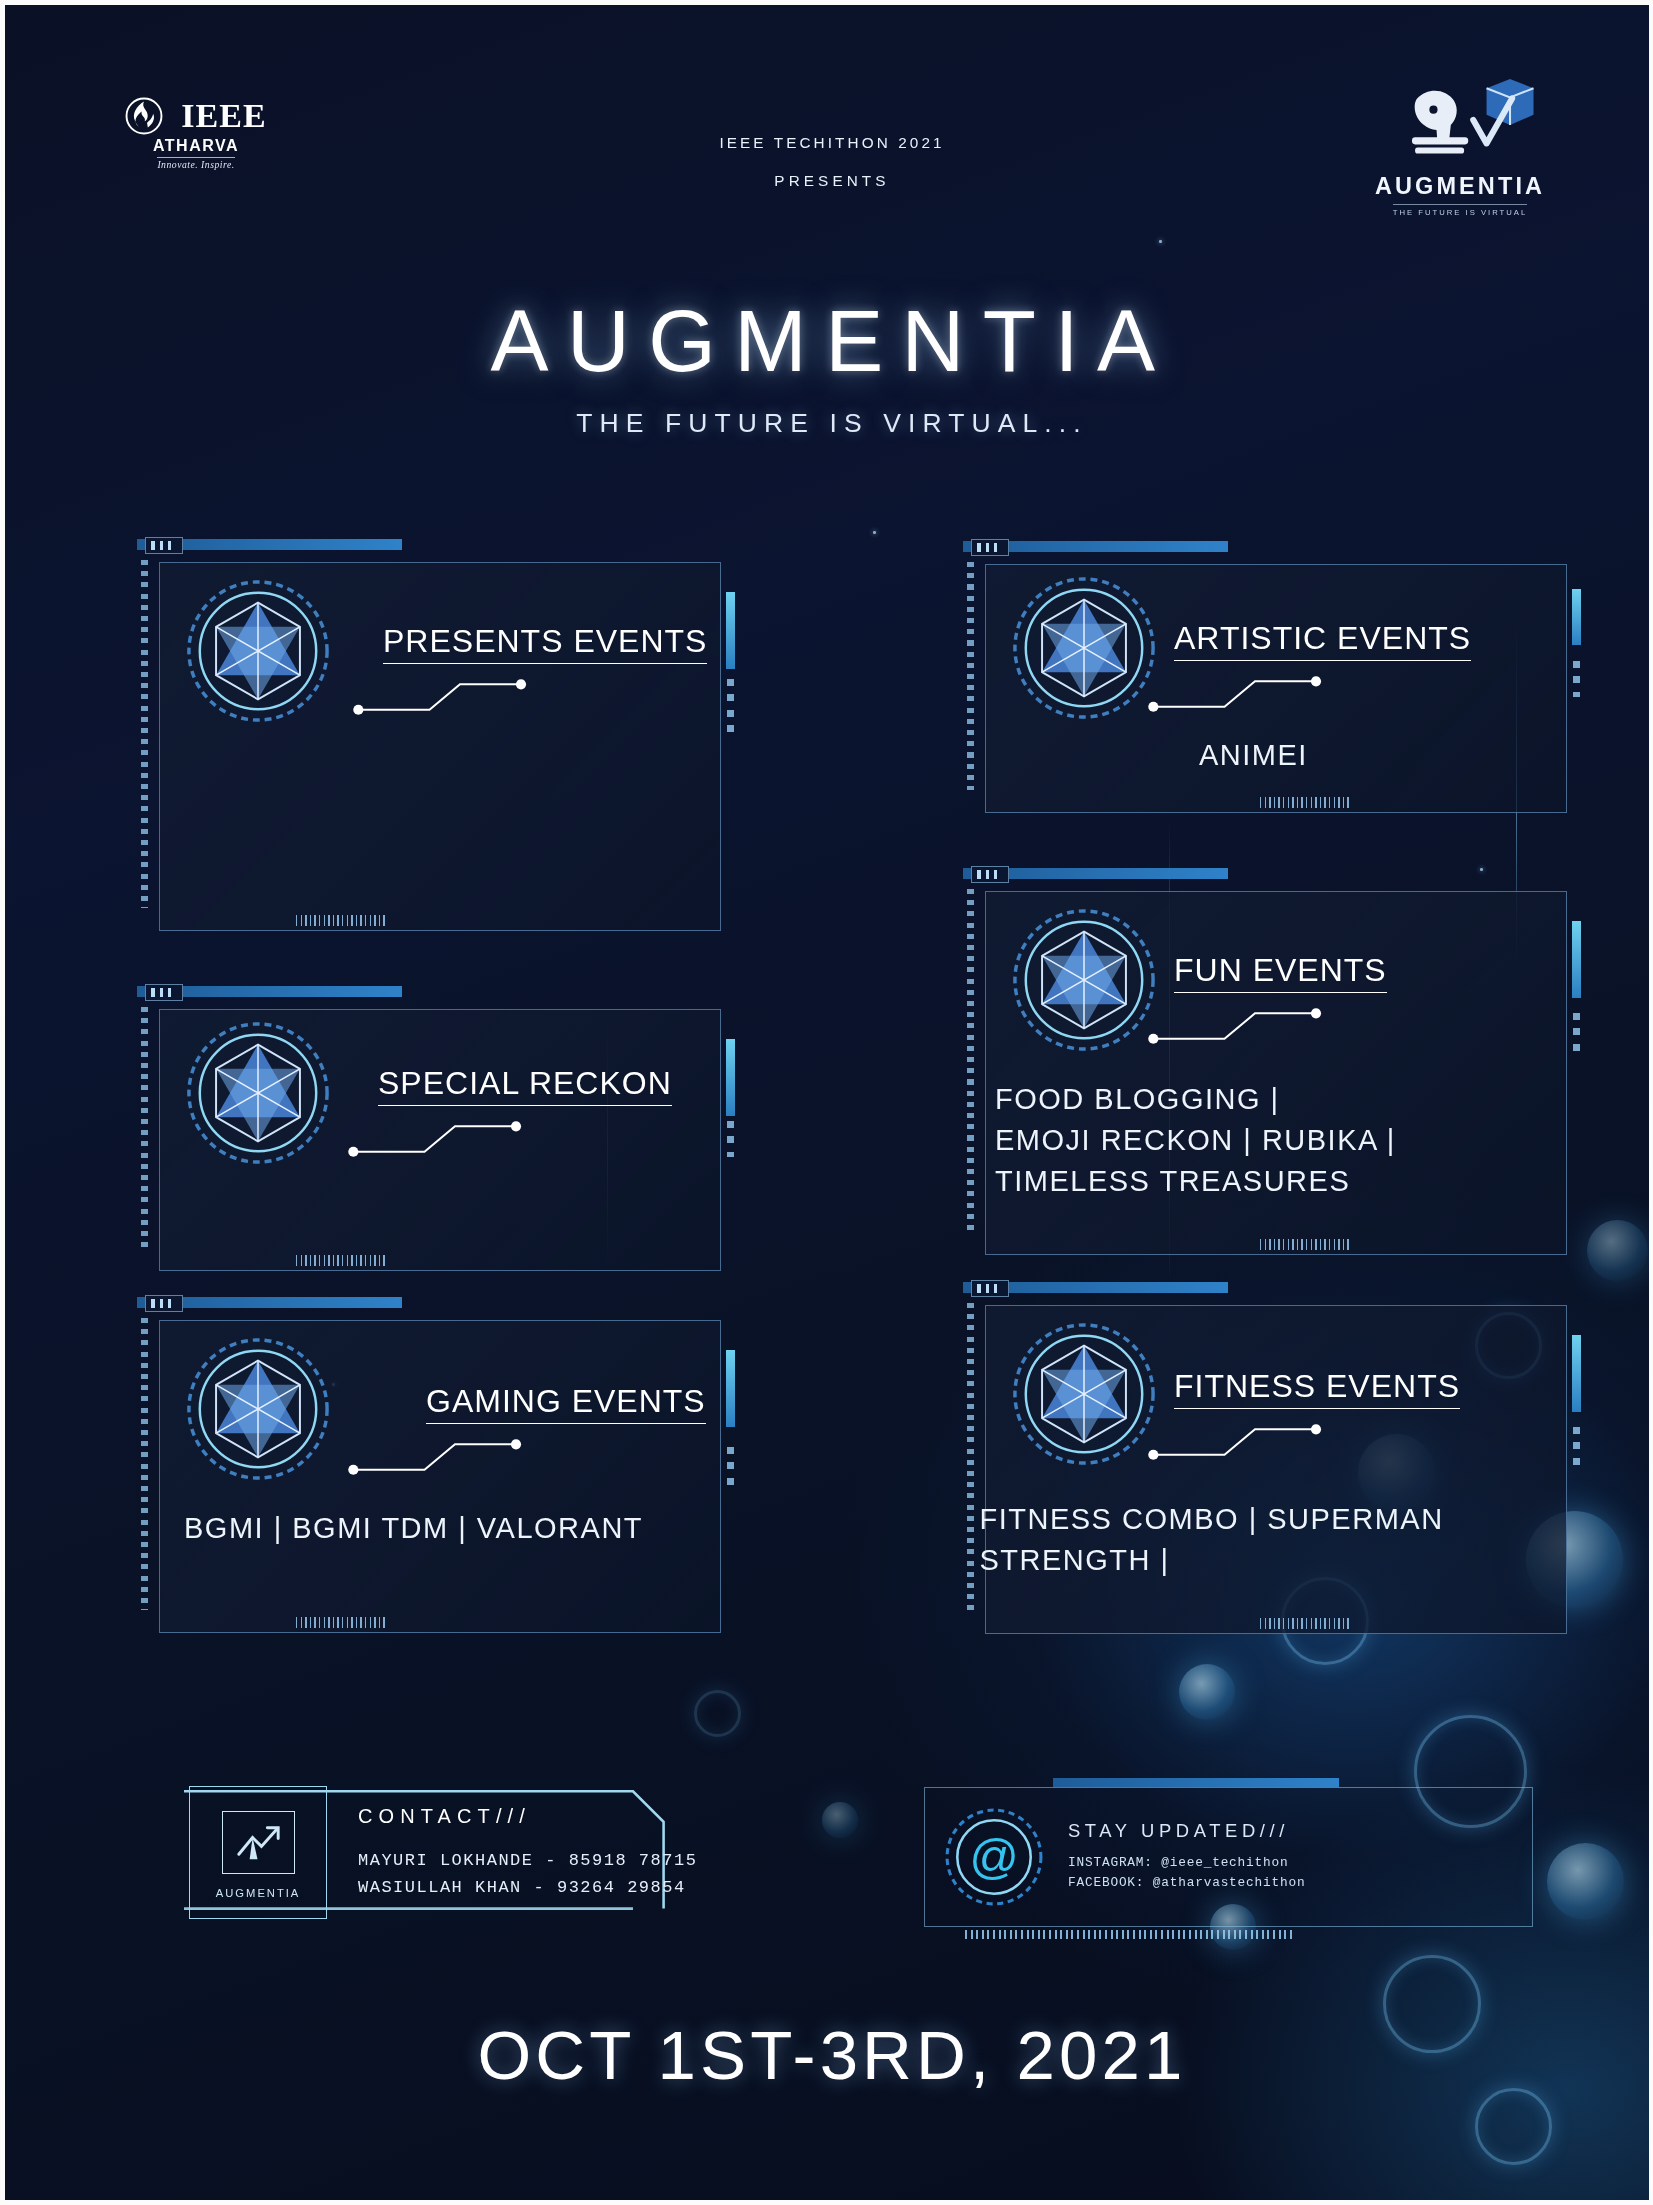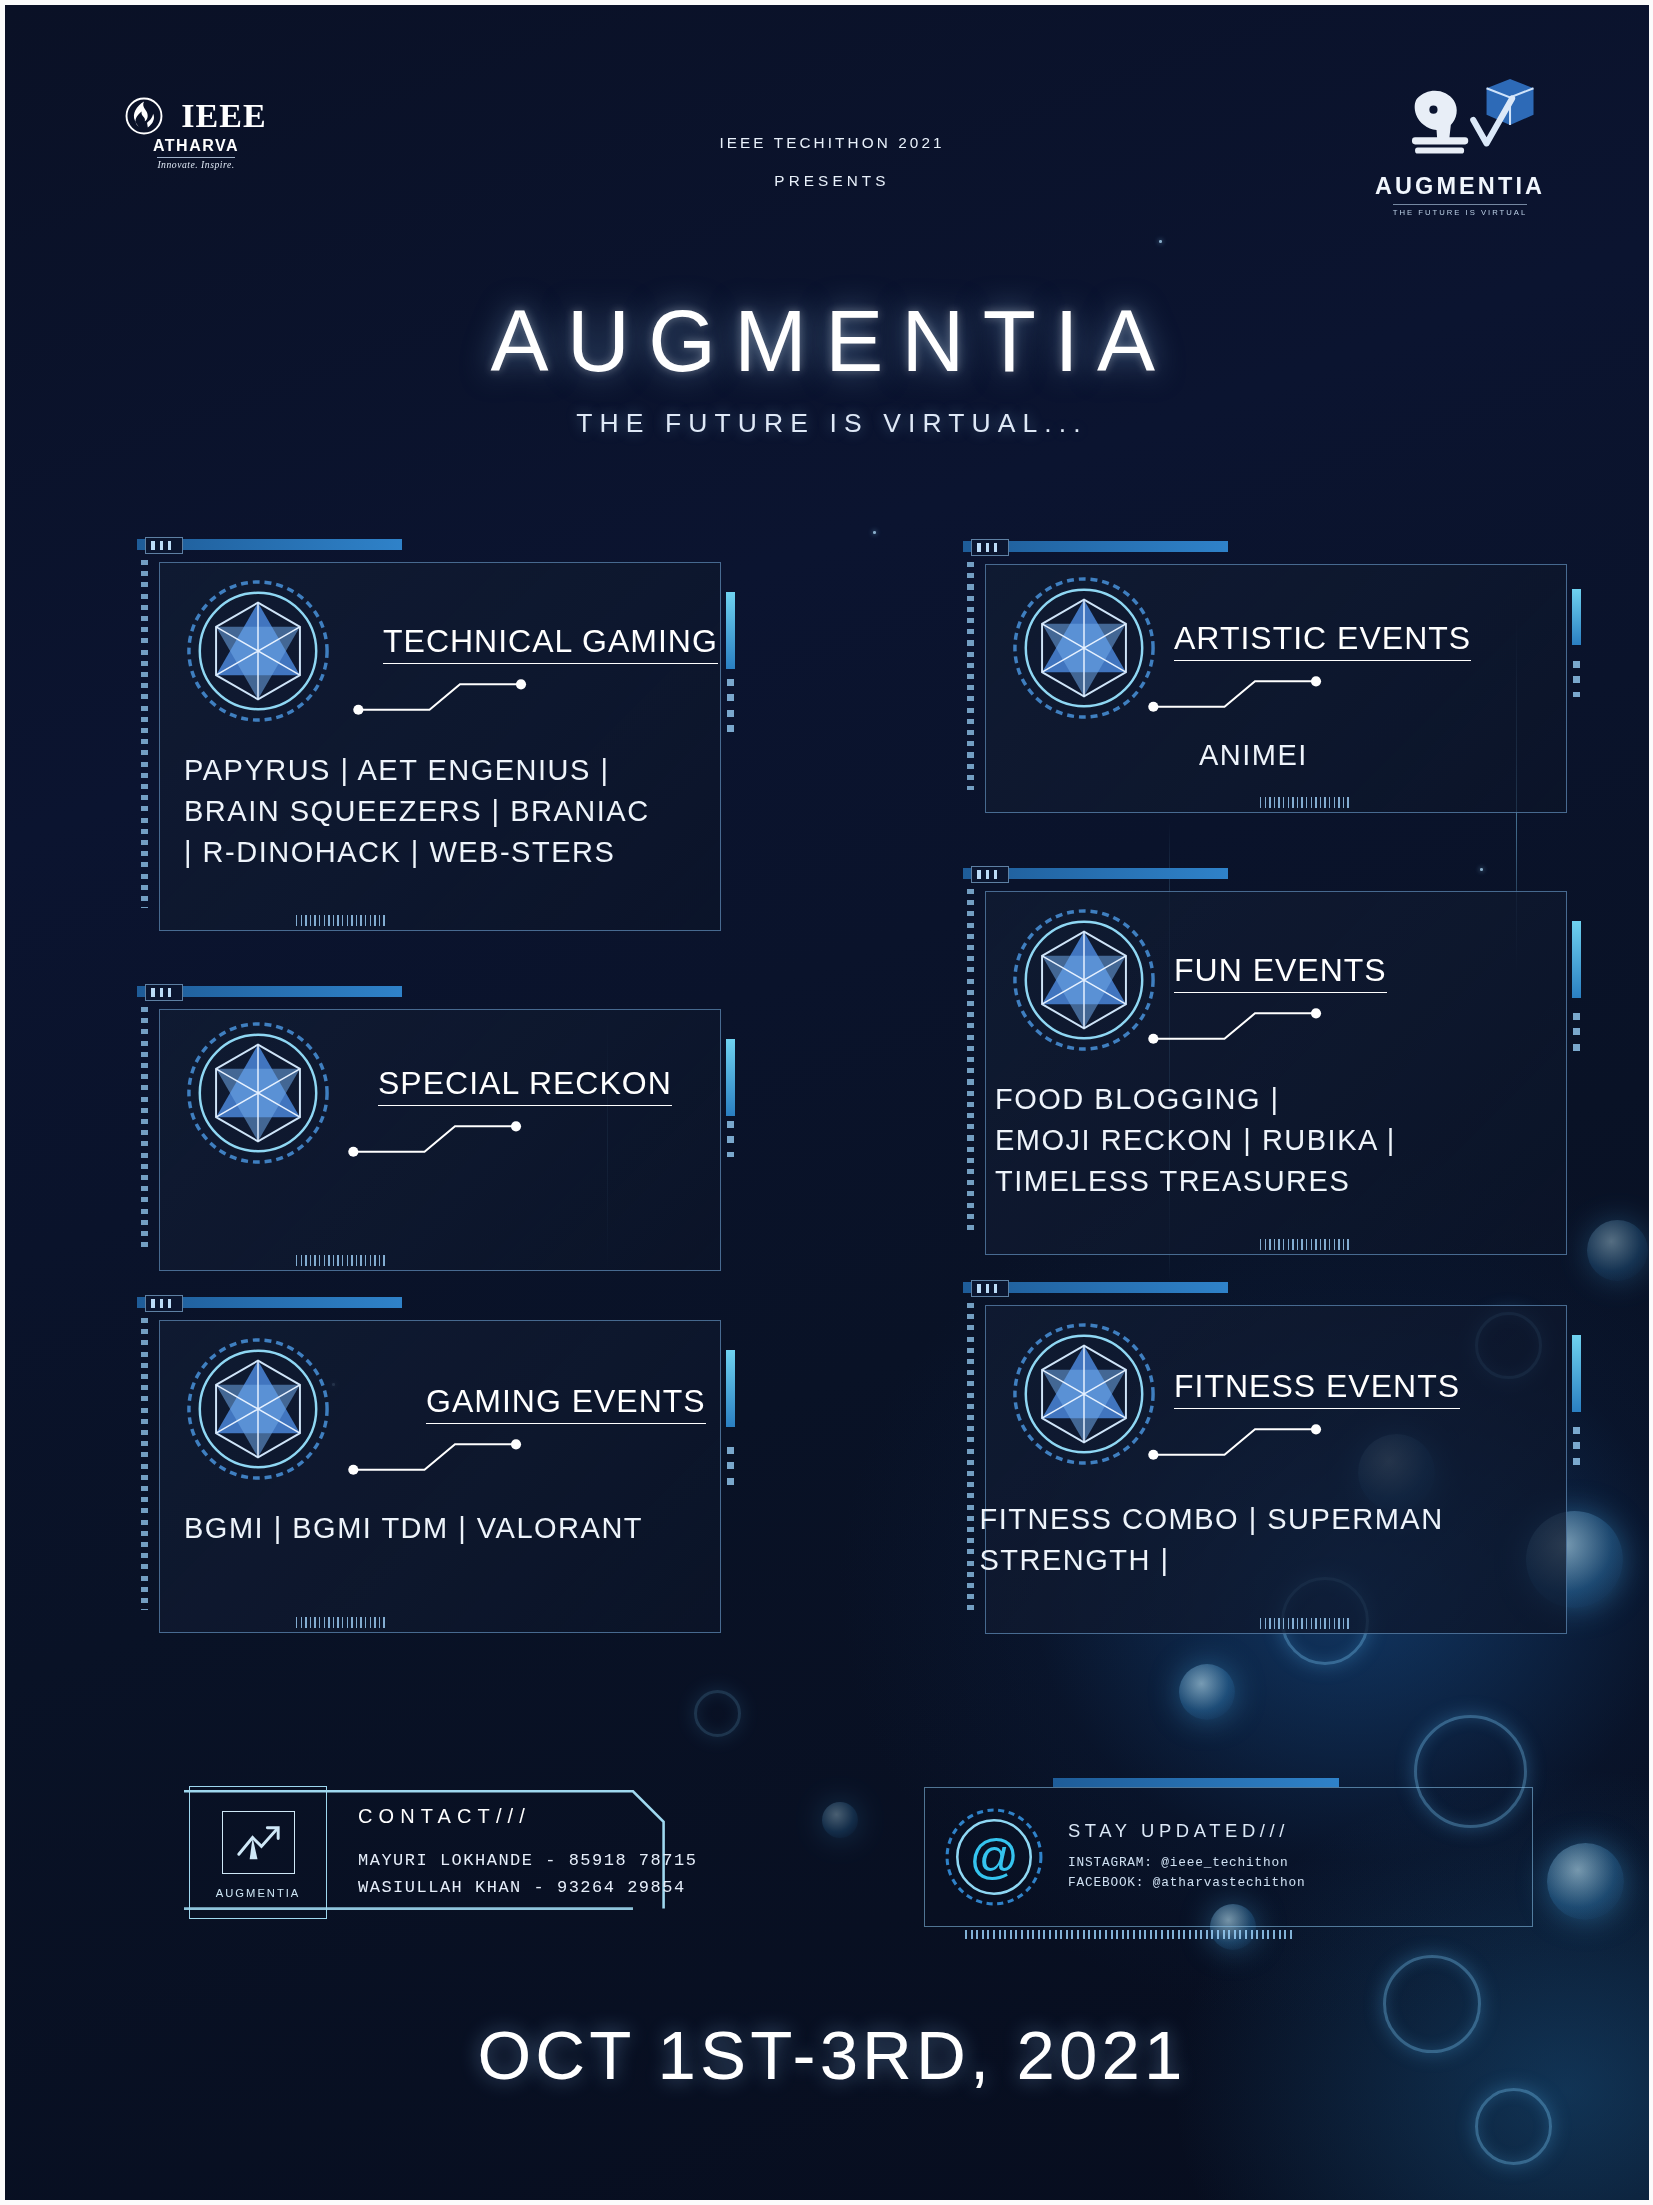--- a/index.html
+++ b/index.html
@@ -452,32 +452,27 @@
     <div class="emblem">
       <svg viewBox="0 0 300 300" width="148" height="148">
         <circle cx="150" cy="150" r="140" fill="none" stroke="#3f7fc0" stroke-width="7" stroke-dasharray="14 10"></circle>
         <circle cx="150" cy="150" r="118" fill="none" stroke="#8fd7f3" stroke-width="5"></circle>
         <polygon points="150,52 235,101 235,199 150,248 65,199 65,101" fill="none" stroke="#cfe4f8" stroke-width="4"></polygon>
         <polygon points="150,52 235,199 65,199" fill="#4a86d8" opacity="0.85"></polygon>
         <polygon points="150,248 65,101 235,101" fill="#6fa8e8" opacity="0.55"></polygon>
         <path d="M150 52 L150 248 M65 101 L235 199 M235 101 L65 199" stroke="#e6f1ff" stroke-width="3" fill="none"></path>
       </svg>
     </div>
-    <div class="cardtitle" style="left:255px; top:87px;">TECHNICAL GAMING</div>
+    <div class="cardtitle" style="left:255px; top:87px;">PRESENTS EVENTS</div>
     <div class="connector" style="left:225px; top:128px;">
       <svg width="214" height="61" viewBox="0 0 420 120">
         <path d="M10 90 L150 90 L210 40 L330 40" stroke="#ffffff" stroke-width="4" fill="none"></path>
         <circle cx="10" cy="90" r="10" fill="#ffffff"></circle>
         <circle cx="330" cy="40" r="10" fill="#ffffff"></circle>
       </svg>
-    </div>
-    <div class="body" style="left:56px; top:214px; width:521px;">
-      <div>PAPYRUS | AET ENGENIUS |</div>
-      <div>BRAIN SQUEEZERS | BRANIAC</div>
-      <div>| R-DINOHACK | WEB-STERS</div>
     </div>
   </div>
 
   <div class="card" style="left:123px; top:978px; width:613px; height:301px;">
     <div class="frame"></div>
     <div class="topbar"></div>
     <div class="topbar-notch">
         <i style="left:5.1px"></i>
         <i style="left:13.3px"></i>
         <i style="left:21.4px"></i>

